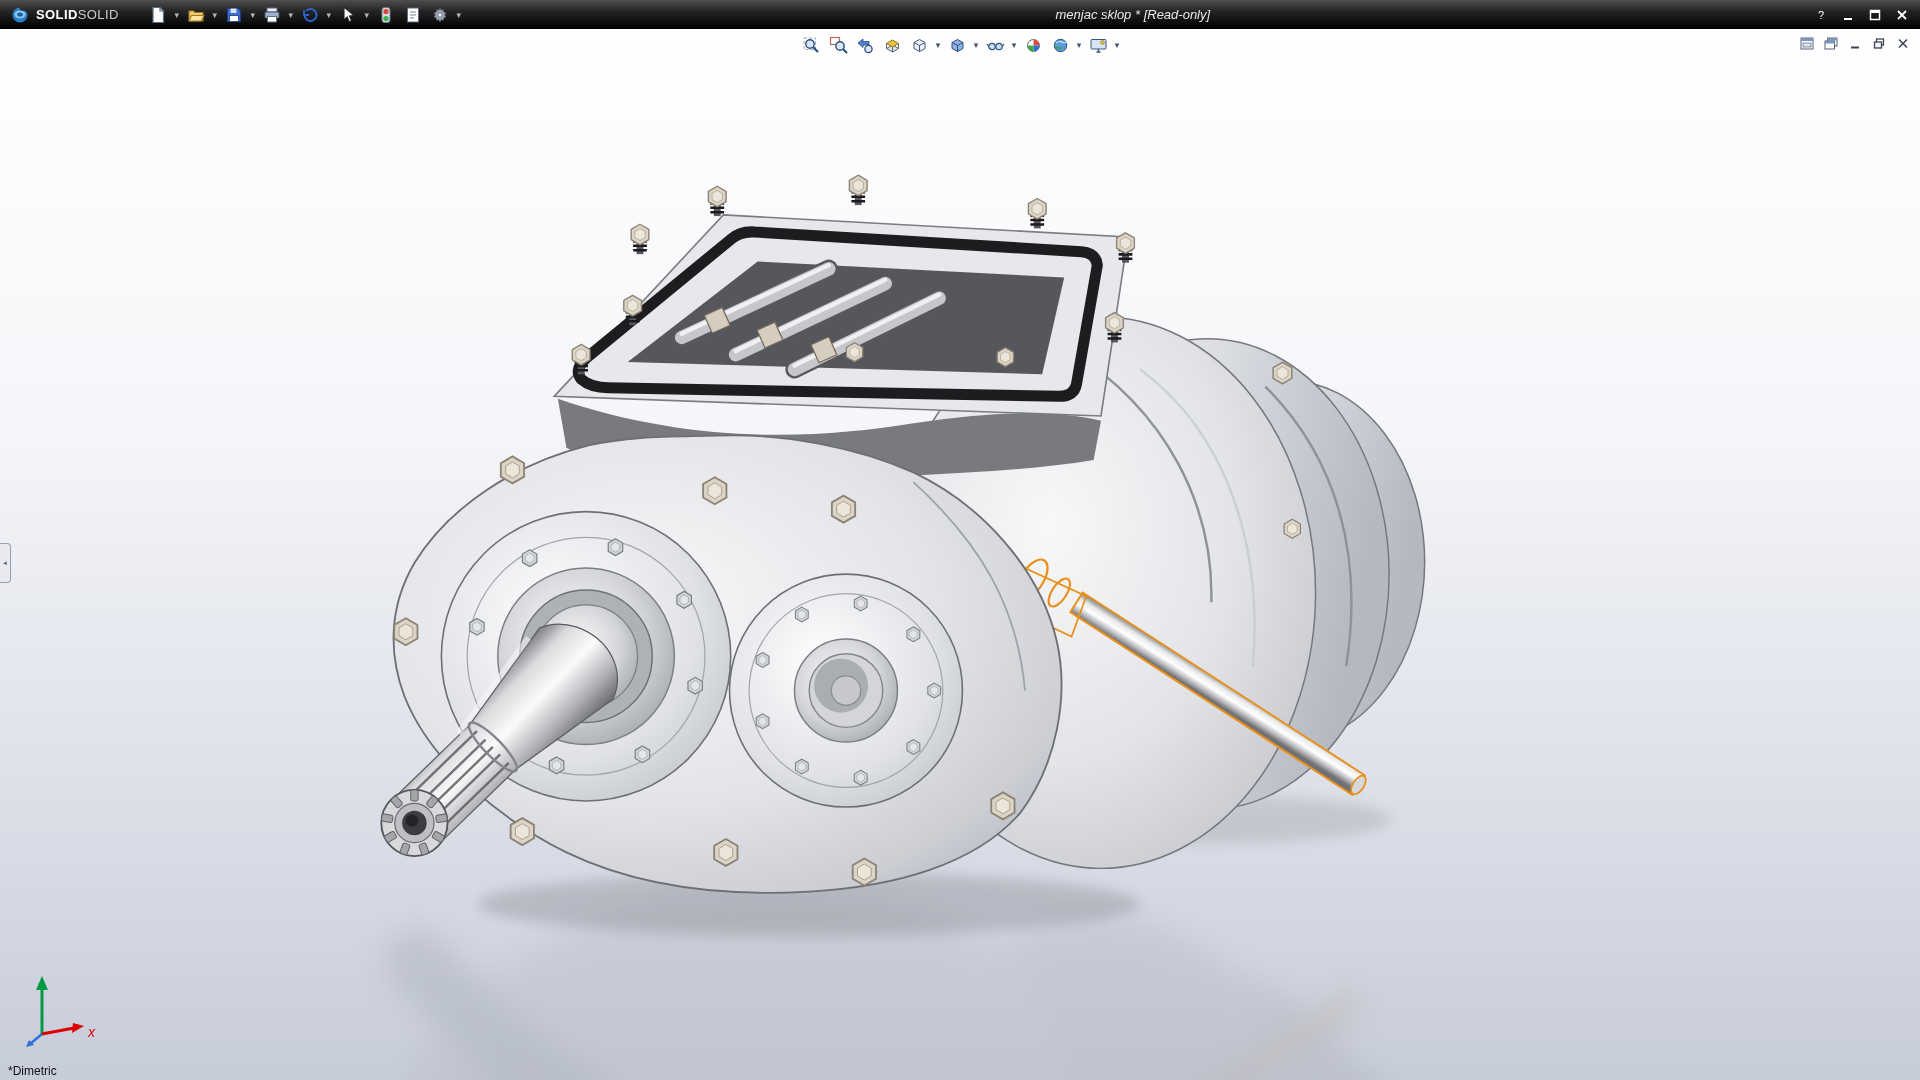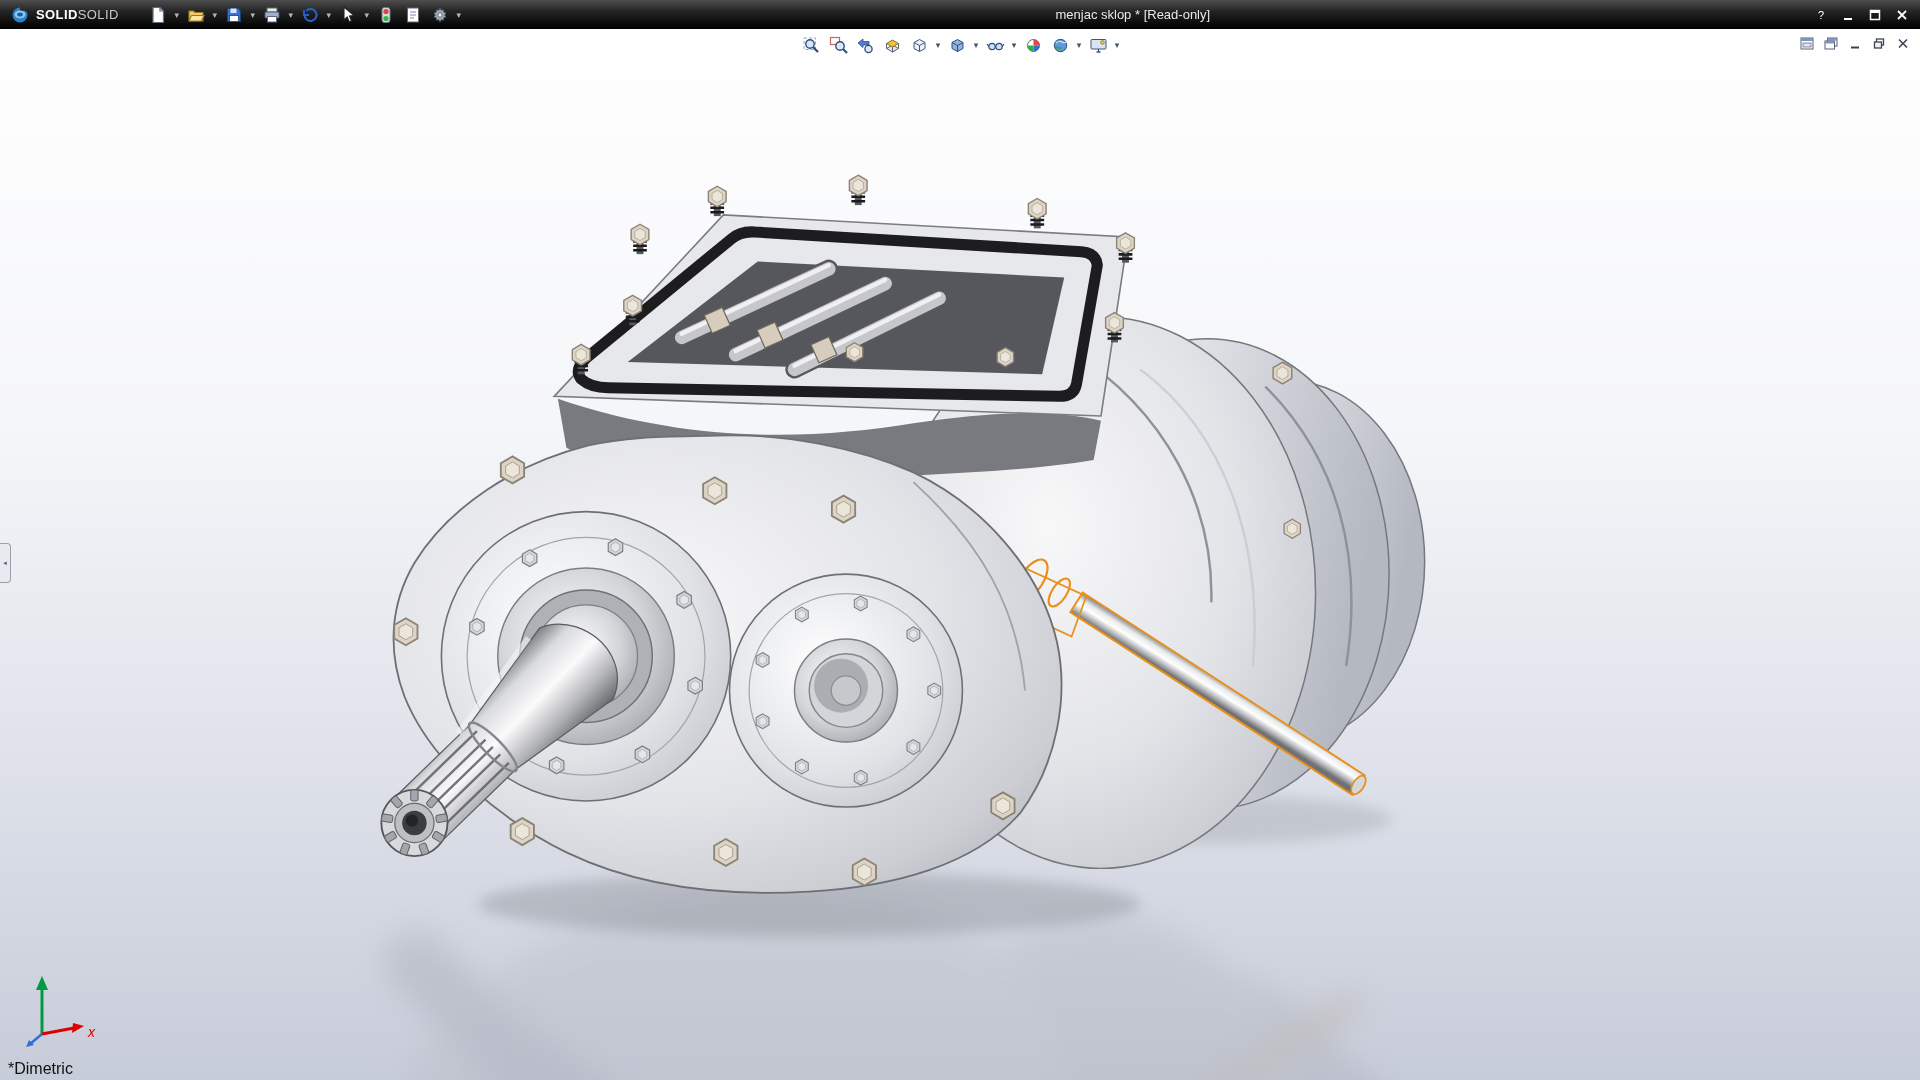--- a/index.html
+++ b/index.html
@@ -10,40 +10,40 @@
     background:linear-gradient(#4e4e4e 0%,#232323 40%,#000 100%);}
   .brand{display:flex;align-items:center;gap:6px;padding:0 10px;}
   .brand-logo svg{width:20px;height:18px;display:block;}
   .brand-text{color:#fff;font-size:13px;letter-spacing:.4px;}
   .brand-bold{font-weight:bold;color:#fff;}
   .brand-light{font-weight:normal;color:#c9c9c9;}
   .qat{display:flex;align-items:center;margin-left:16px;gap:1px;}
   .tool-btn{width:26px;height:24px;display:flex;align-items:center;justify-content:center;border-radius:3px;}
   .tool-btn svg{width:18px;height:18px;display:block;}
   .drop{color:#b5b5b5;font-size:9px;width:10px;text-align:center;line-height:24px;}
-  .title{position:absolute;left:59%;transform:translateX(-50%);color:#e8e8e8;font-size:13px;white-space:nowrap;}
+  .title{position:absolute;left:59%;transform:translateX(-50%);color:#e8e8e8;font-size:13px;white-space:nowrap;font-style:italic;}
   .win-controls{margin-left:auto;display:flex;align-items:center;gap:3px;padding-right:6px;}
   .win-btn{width:24px;height:20px;display:flex;align-items:center;justify-content:center;border-radius:2px;}
   .win-btn svg{width:14px;height:14px;display:block;}
   
   .viewport{position:relative;flex:1;overflow:hidden;
     background:linear-gradient(180deg,#ffffff 0%,#f5f6f9 38%,#e0e3eb 68%,#c7ccd9 100%);}
   .model-svg{position:absolute;left:0;top:0;width:100%;height:100%;}
   .headsup{position:absolute;top:3px;left:50%;transform:translateX(-50%);display:flex;align-items:center;gap:1px;}
   .hud-btn{width:26px;height:26px;display:flex;align-items:center;justify-content:center;border-radius:3px;}
   .hud-btn svg{width:19px;height:19px;display:block;}
   .headsup .drop{color:#46526c;line-height:26px;}
   .doc-controls{position:absolute;top:6px;right:8px;display:flex;align-items:center;gap:6px;}
   .doc-btn{width:18px;height:16px;display:flex;align-items:center;justify-content:center;}
   .doc-btn svg{width:14px;height:13px;display:block;}
   .collapsed-tab{position:absolute;left:0;top:514px;width:10px;height:38px;background:#e8eaef;
     border:1px solid #98a0b0;border-left:none;border-radius:0 4px 4px 0;
     display:flex;align-items:center;justify-content:center;font-size:6px;color:#55607a;}
   .triad{position:absolute;left:18px;bottom:28px;width:90px;height:90px;}
-  .view-label{position:absolute;left:8px;bottom:2px;font-size:16px;color:#101010;}
+  .view-label{position:absolute;left:8px;bottom:2px;font-size:12px;color:#101010;}
 </style>
 </head>
 <body>
 
 <div class="app">
 
   <div class="titlebar">
     <div class="brand">
       <span class="brand-logo">
         <svg viewBox="0 0 20 18">

